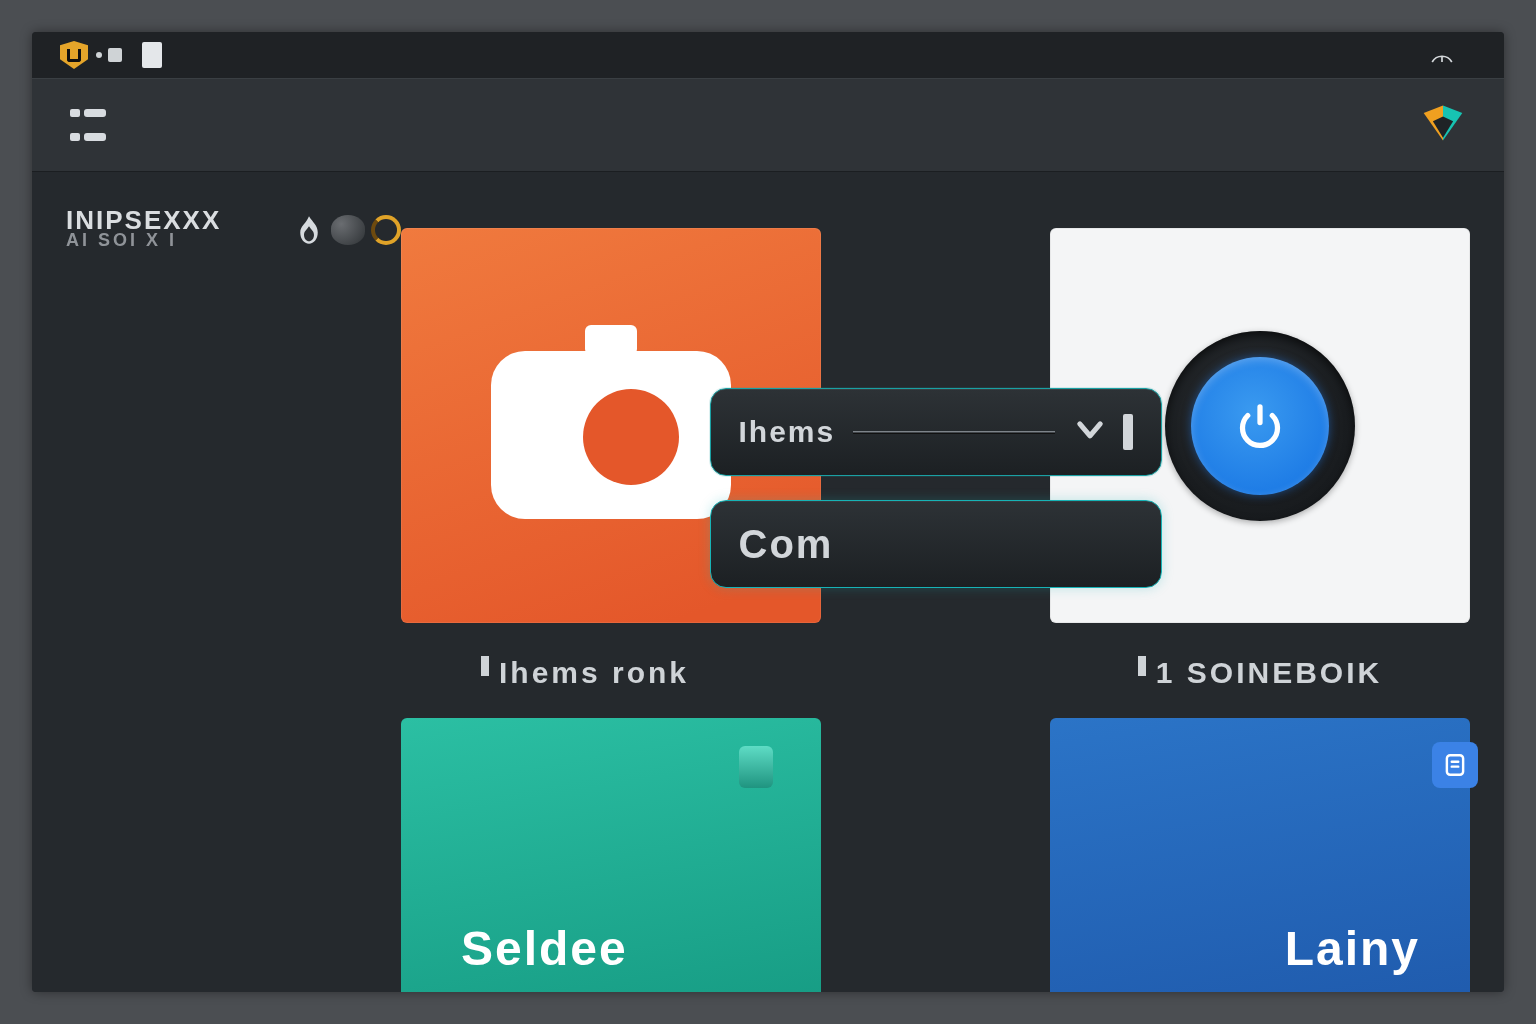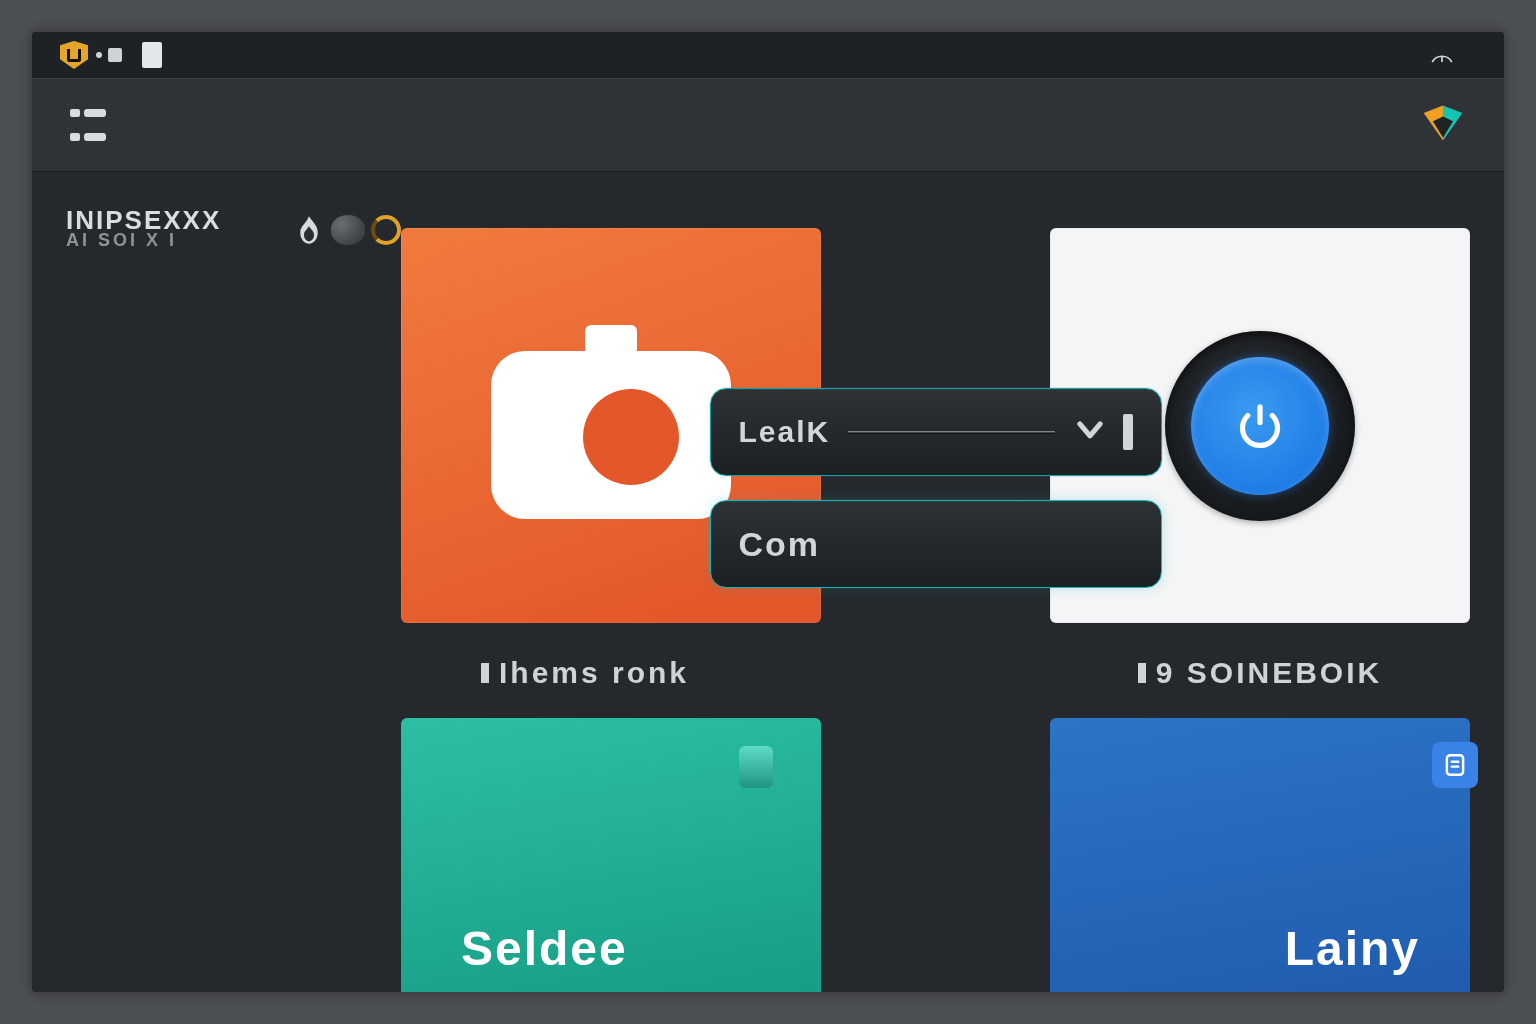--- a/index.html
+++ b/index.html
@@ -114,21 +114,21 @@
     left:0; top:0; width:420px; height:395px;
     background:linear-gradient(160deg,#f07a3e 0%,#e4572a 90%);
     box-shadow: inset 0 0 0 1px rgba(255,255,255,.08);
     display:flex; align-items:center; justify-content:center;
   }
   .camera svg{ width:260px; height:210px; }
   .tile-caption{
     position:absolute; color:#cfd3d7; font-size:30px; font-weight:600;
     letter-spacing:3px;
     font-family:"Arial Narrow",Arial,sans-serif;
-    display:flex; align-items:center; gap:10px;
+    display:flex; gap:10px;
   }
   .cap1{ left:80px; top:428px; }
   .cap-bullet{ width:8px;height:20px;background:#cfd3d7;}
   .tile.white{
     right:0; top:0; width:420px; height:395px;
     background:#f4f5f6;
     display:flex; align-items:center; justify-content:center;
     box-shadow: inset 0 0 0 1px rgba(0,0,0,.05);
   }
   .power-ring{
@@ -158,21 +158,21 @@
     border:1px solid #1aa0a3;
     box-shadow: 0 0 0 1px rgba(26,160,163,.15), inset 0 1px 0 rgba(255,255,255,.06);
     display:flex; align-items:center; padding:0 28px;
     color:#d2d6da; font-size:30px; font-weight:600; letter-spacing:2px;
     position:relative;
   }
   .pill .line{ flex:1; margin:0 18px; height:3px; background:linear-gradient(180deg,#5b6065,#2a2e32); border-top:1px solid #7e848a; border-bottom:1px solid #111;}
   .pill .chev svg{width:34px;height:34px;}
   .pill .bar{ width:10px; height:36px; background:#d2d6da; margin-left:16px; border-radius:2px;}
   .pill.second{ border-color:#17b3b6; box-shadow: 0 0 12px rgba(23,179,182,.25), inset 0 1px 0 rgba(255,255,255,.05);}
-  .pill.second .txt{font-size:34px;}
+  .pill.second .txt{font-size:40px;}
 
   
   .tile.teal{
     left:0; top:490px; width:420px; height:300px;
     background:linear-gradient(170deg,#2bbfa3 0%, #169b83 100%);
     color:#fff; display:flex; align-items:flex-end; padding:0 0 42px 60px;
     border-radius:6px 6px 0 0;
   }
   .tile.teal .mini{
     position:absolute; top:28px; right:48px; width:34px; height:42px;
@@ -274,26 +274,26 @@
           <div class="power-ring">
             <div class="inner">
               <svg viewBox="0 0 64 64">
                   <path d="M32 10 v18 M18 20 a20 20 0 1 0 28 0" fill="none" stroke="#fff" stroke-width="6" stroke-linecap="round"></path>
                 </svg>
             </div>
           </div>
         </div>
         <div class="tile-caption cap2">
           <span class="cap-bullet"></span>
-          <span class="t">9 SOINEBOIK</span>
+          <span class="t">1 SOINEBOIK</span>
         </div>
 
         <div class="center-stack">
           <div class="pill">
-            <span>LealK</span>
+            <span>Ihems</span>
             <div class="line"></div>
             <span class="chev">
               <svg viewBox="0 0 40 40">
                   <path d="M8 14 L20 28 L32 14" fill="none" stroke="#d2d6da" stroke-width="6" stroke-linecap="round" stroke-linejoin="round"></path>
                 </svg>
             </span>
             <span class="bar"></span>
           </div>
           <div class="pill second">
             <span class="txt">Com</span>

